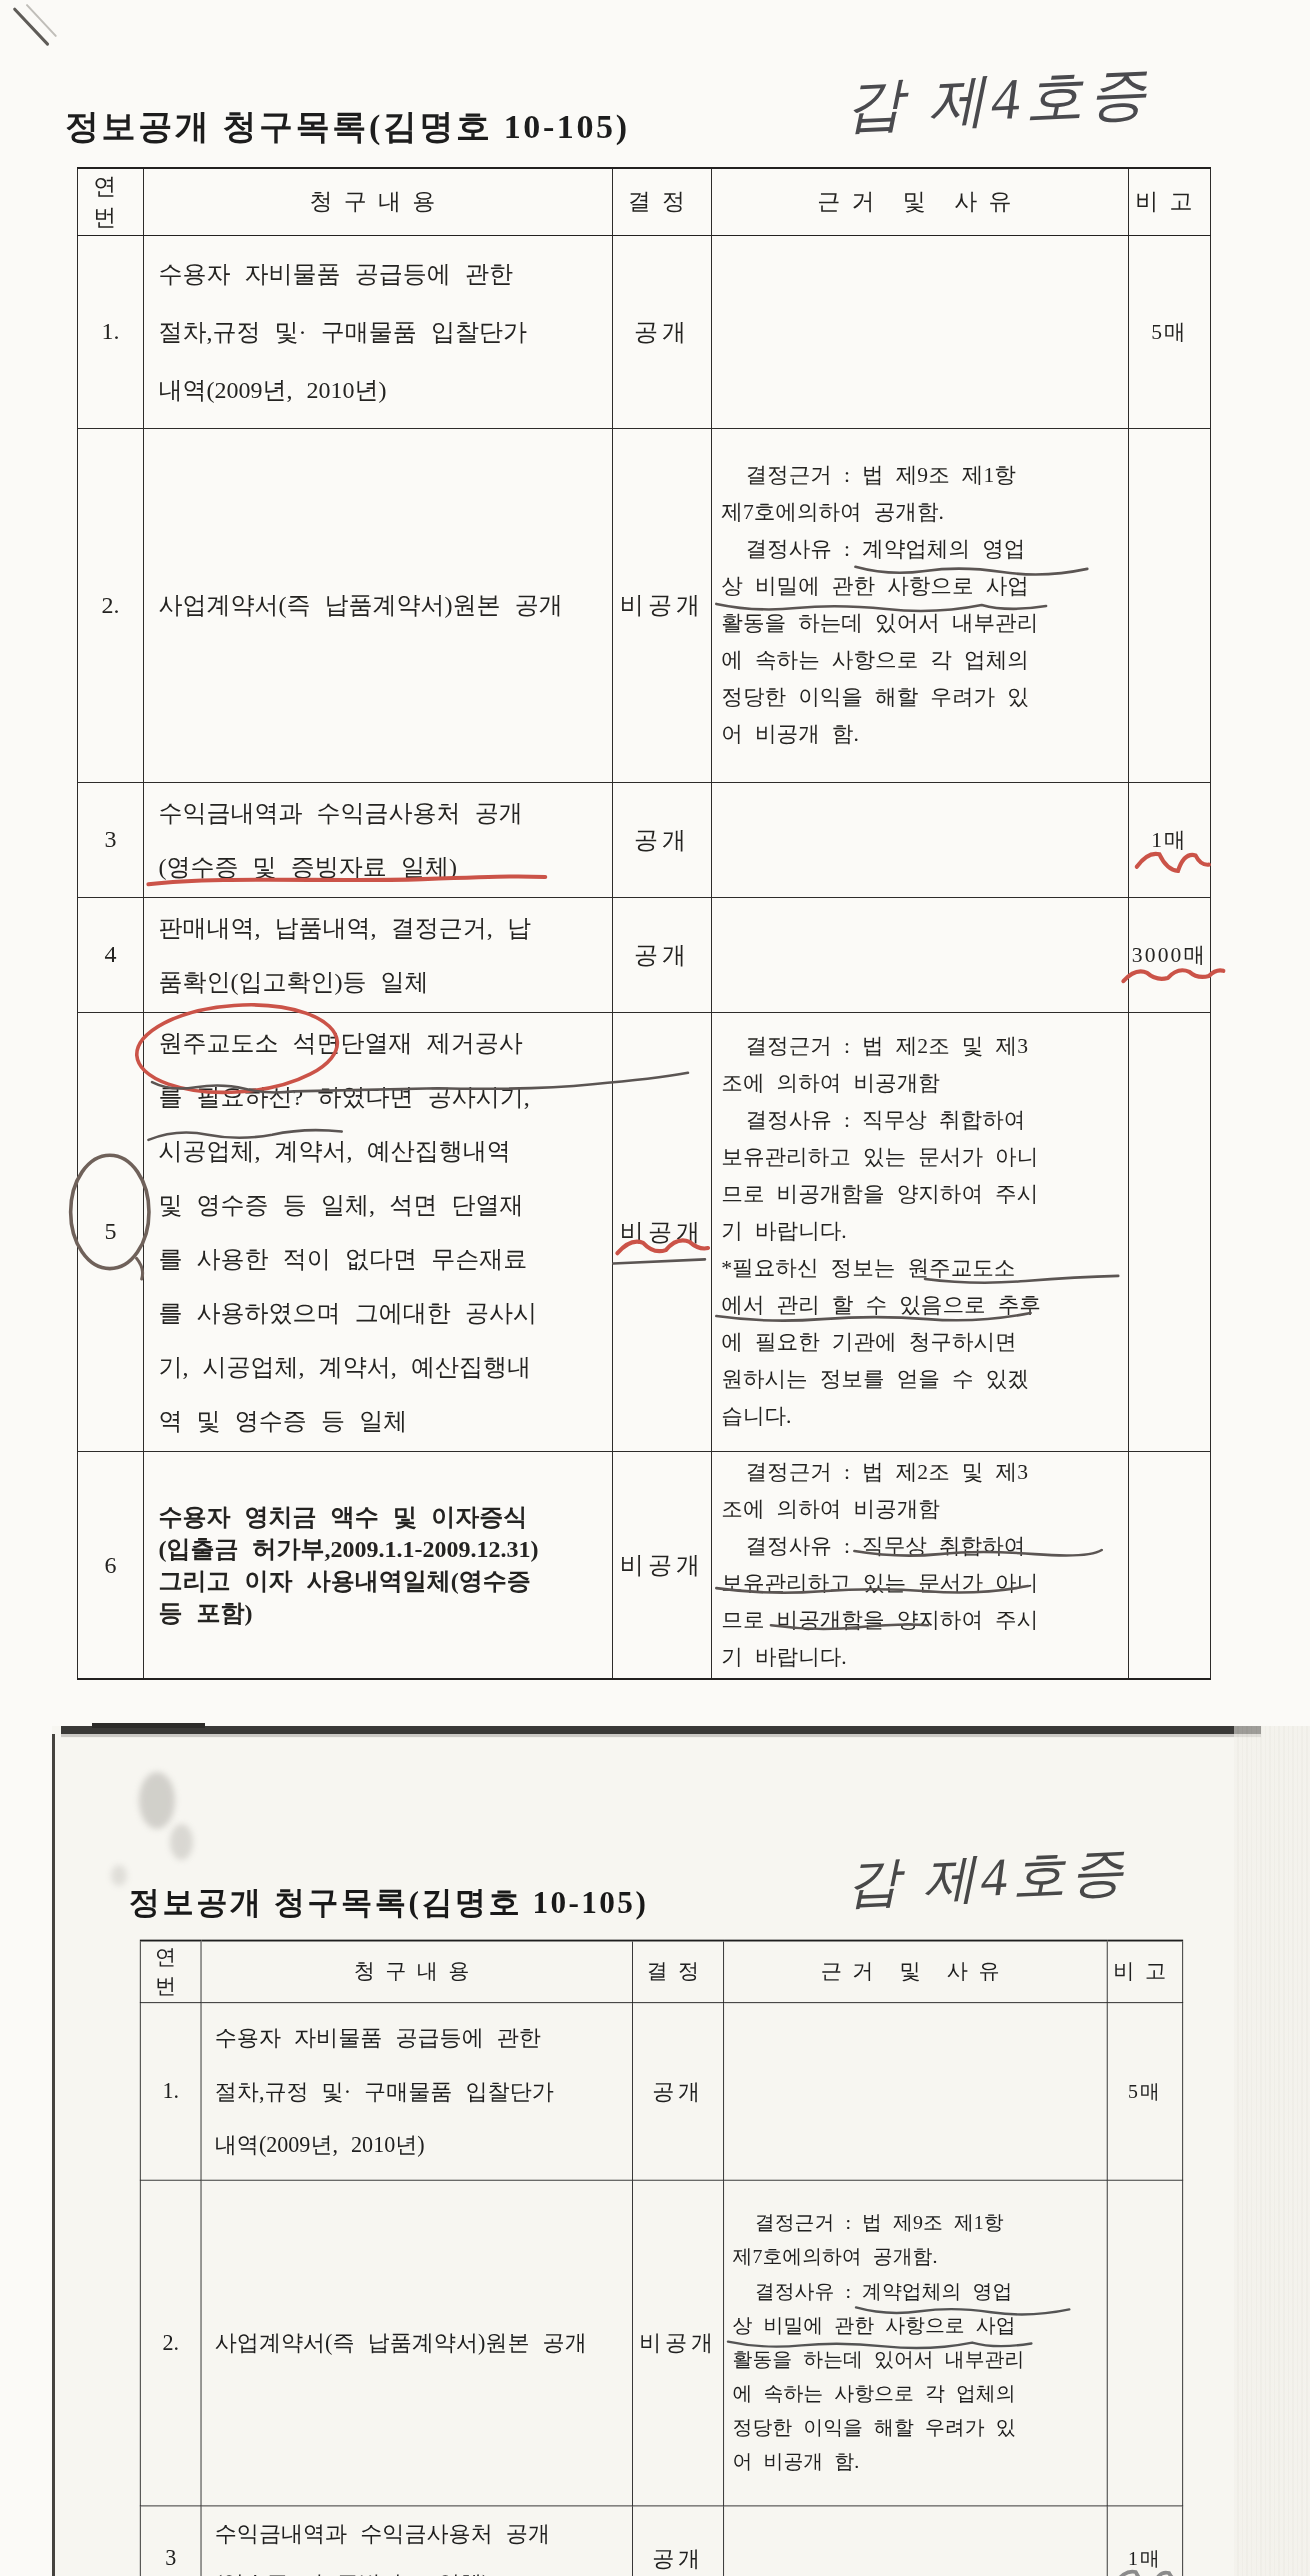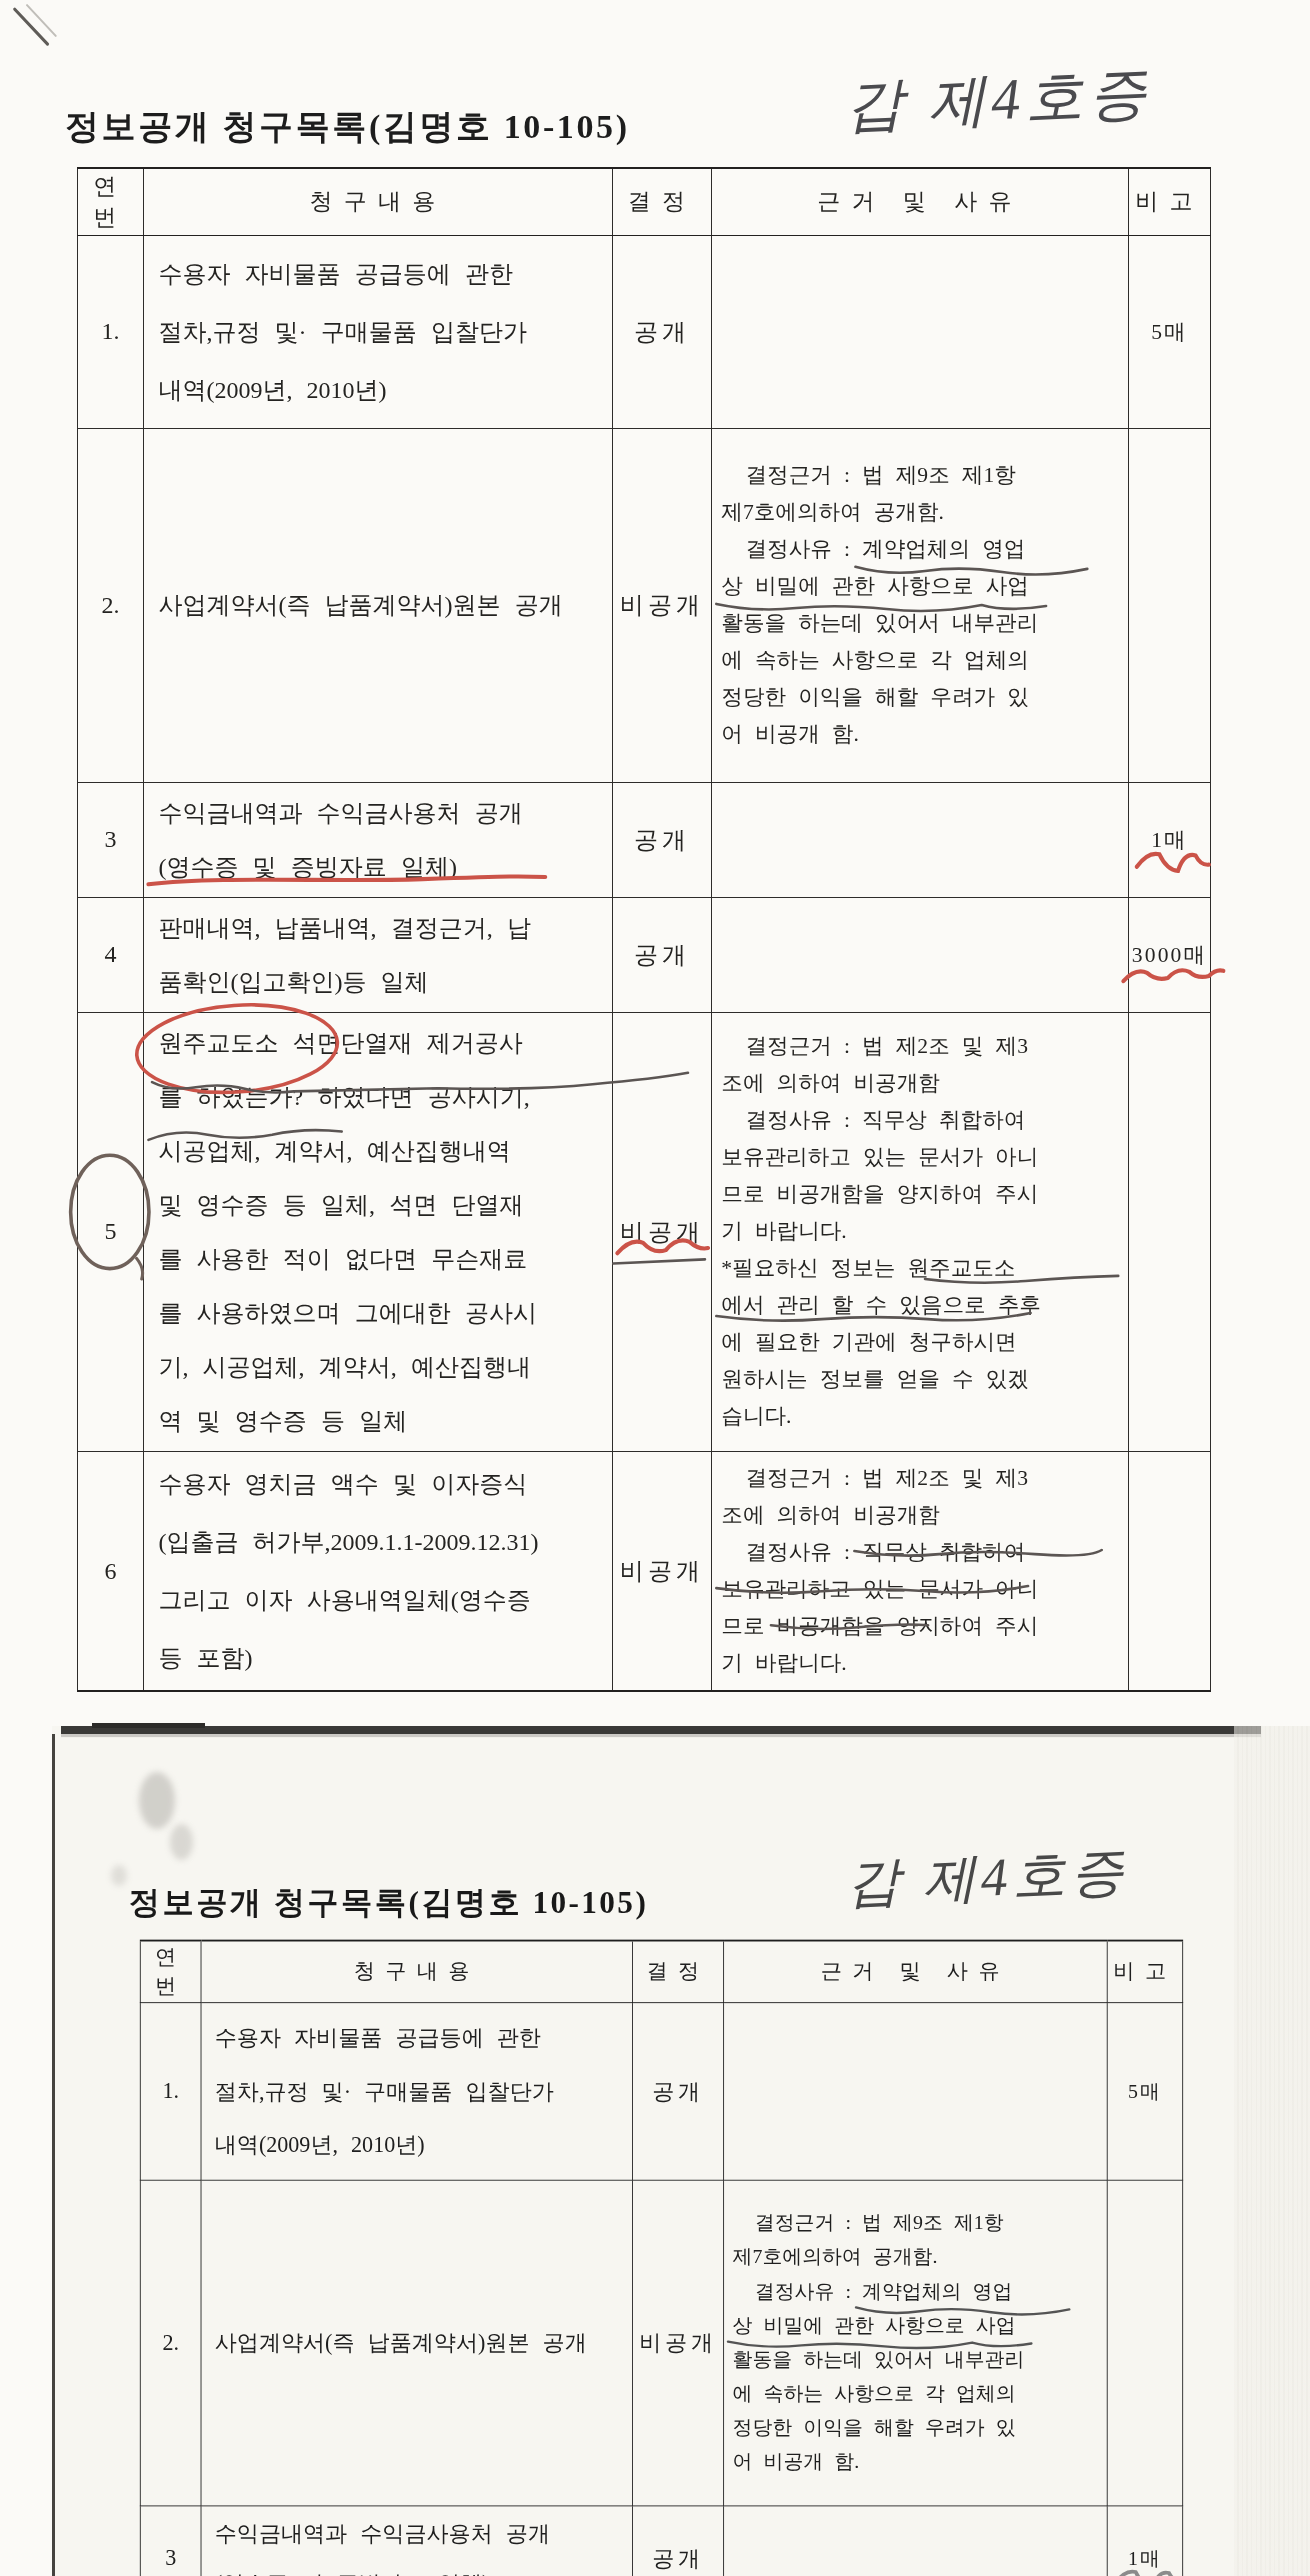--- a/index.html
+++ b/index.html
@@ -24,21 +24,21 @@
   td.last,th.last{border-right:1.5px solid #232120;}
 
   tr.hdr{height:67px;} tr.hr1{height:193px;} tr.hr2{height:354px;} tr.hr3{height:107px;}
   tr.hr4{height:113px;} tr.hr5{height:435px;} tr.hr6{height:224px;}
 
   th{font-size:23px;font-weight:500;letter-spacing:11.3px;text-align:center;}
   td.no{font-size:24px;text-align:center;}
   td.content{font-size:24px;line-height:54px;padding:3.1px 12.4px 3.1px 14.4px;white-space:pre-wrap;
              word-spacing:8.2px;}
   tr.hr1 td.content{line-height:58px;}
-  tr.hr6 td.content{line-height:58px;}
+  tr.hr6 td.content{line-height:32px;font-weight:bold;}
   td.decision{font-size:24px;text-align:center;letter-spacing:4.1px;}
   td.reason{font-size:21.6px;line-height:37px;padding:2.1px 6.2px 2.1px 9.3px;white-space:pre-wrap;
             word-spacing:6.7px;}
   td.note{font-size:21.6px;text-align:center;letter-spacing:2.1px;}
 
   svg.ink{position:absolute;left:0;top:0;pointer-events:none;}
   .ink-red{stroke:#cb5348;fill:none;stroke-linecap:round;}
   .ink-pencil{stroke:#5b5553;fill:none;stroke-linecap:round;}
   .ink-pencil2{stroke:#6f615a;fill:none;stroke-linecap:round;}
   .page2 .ink-red{stroke:#8b8b8b;}
@@ -116,21 +116,21 @@
         <td class="no first">4</td>
         <td class="content">판매내역, 납품내역, 결정근거, 납
 품확인(입고확인)등 일체</td>
         <td class="decision">공개</td>
         <td class="reason"></td>
         <td class="note last">3000매</td>
       </tr>
       <tr class="hr5">
         <td class="no first">5</td>
         <td class="content">원주교도소 석면단열재 제거공사
-를 하였는가? 하였다면 공사시기,
+를 필요하신? 하였다면 공사시기,
 시공업체, 계약서, 예산집행내역
 및 영수증 등 일체, 석면 단열재
 를 사용한 적이 없다면 무슨재료
 를 사용하였으며 그에대한 공사시
 기, 시공업체, 계약서, 예산집행내
 역 및 영수증 등 일체</td>
         <td class="decision">비공개</td>
         <td class="reason">  결정근거 : 법 제2조 및 제3
 조에 의하여 비공개함
   결정사유 : 직무상 취합하여

